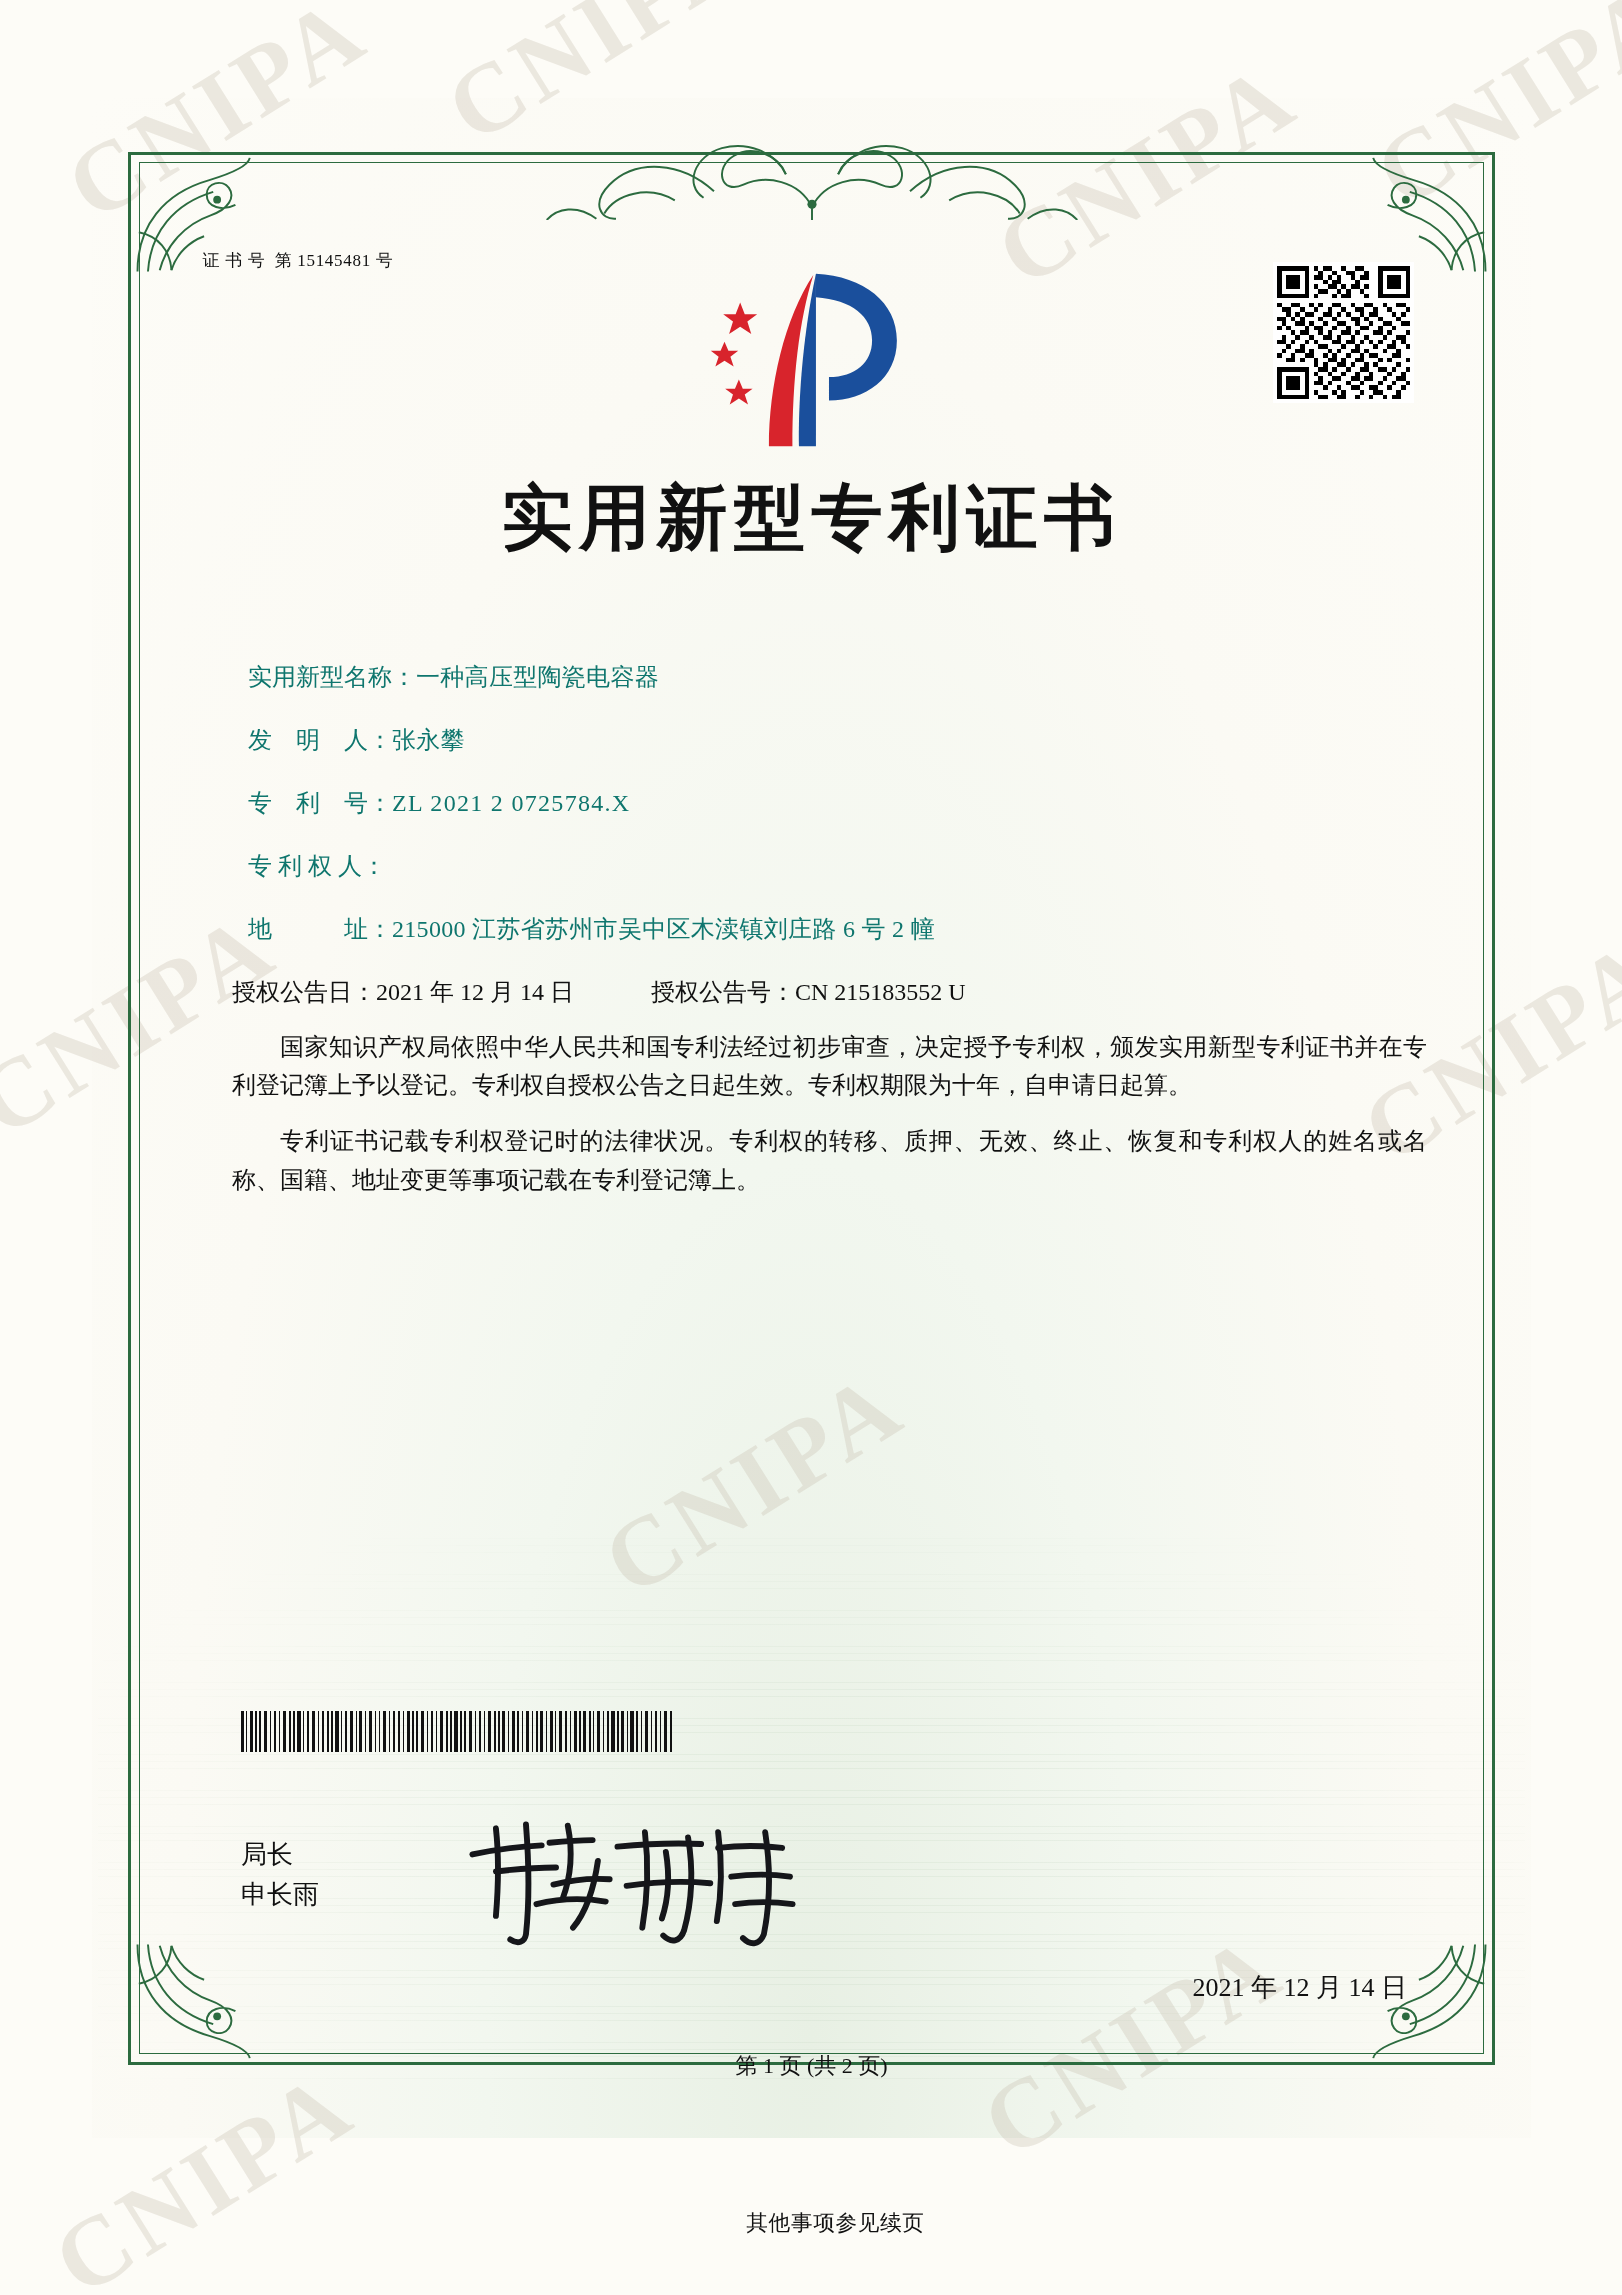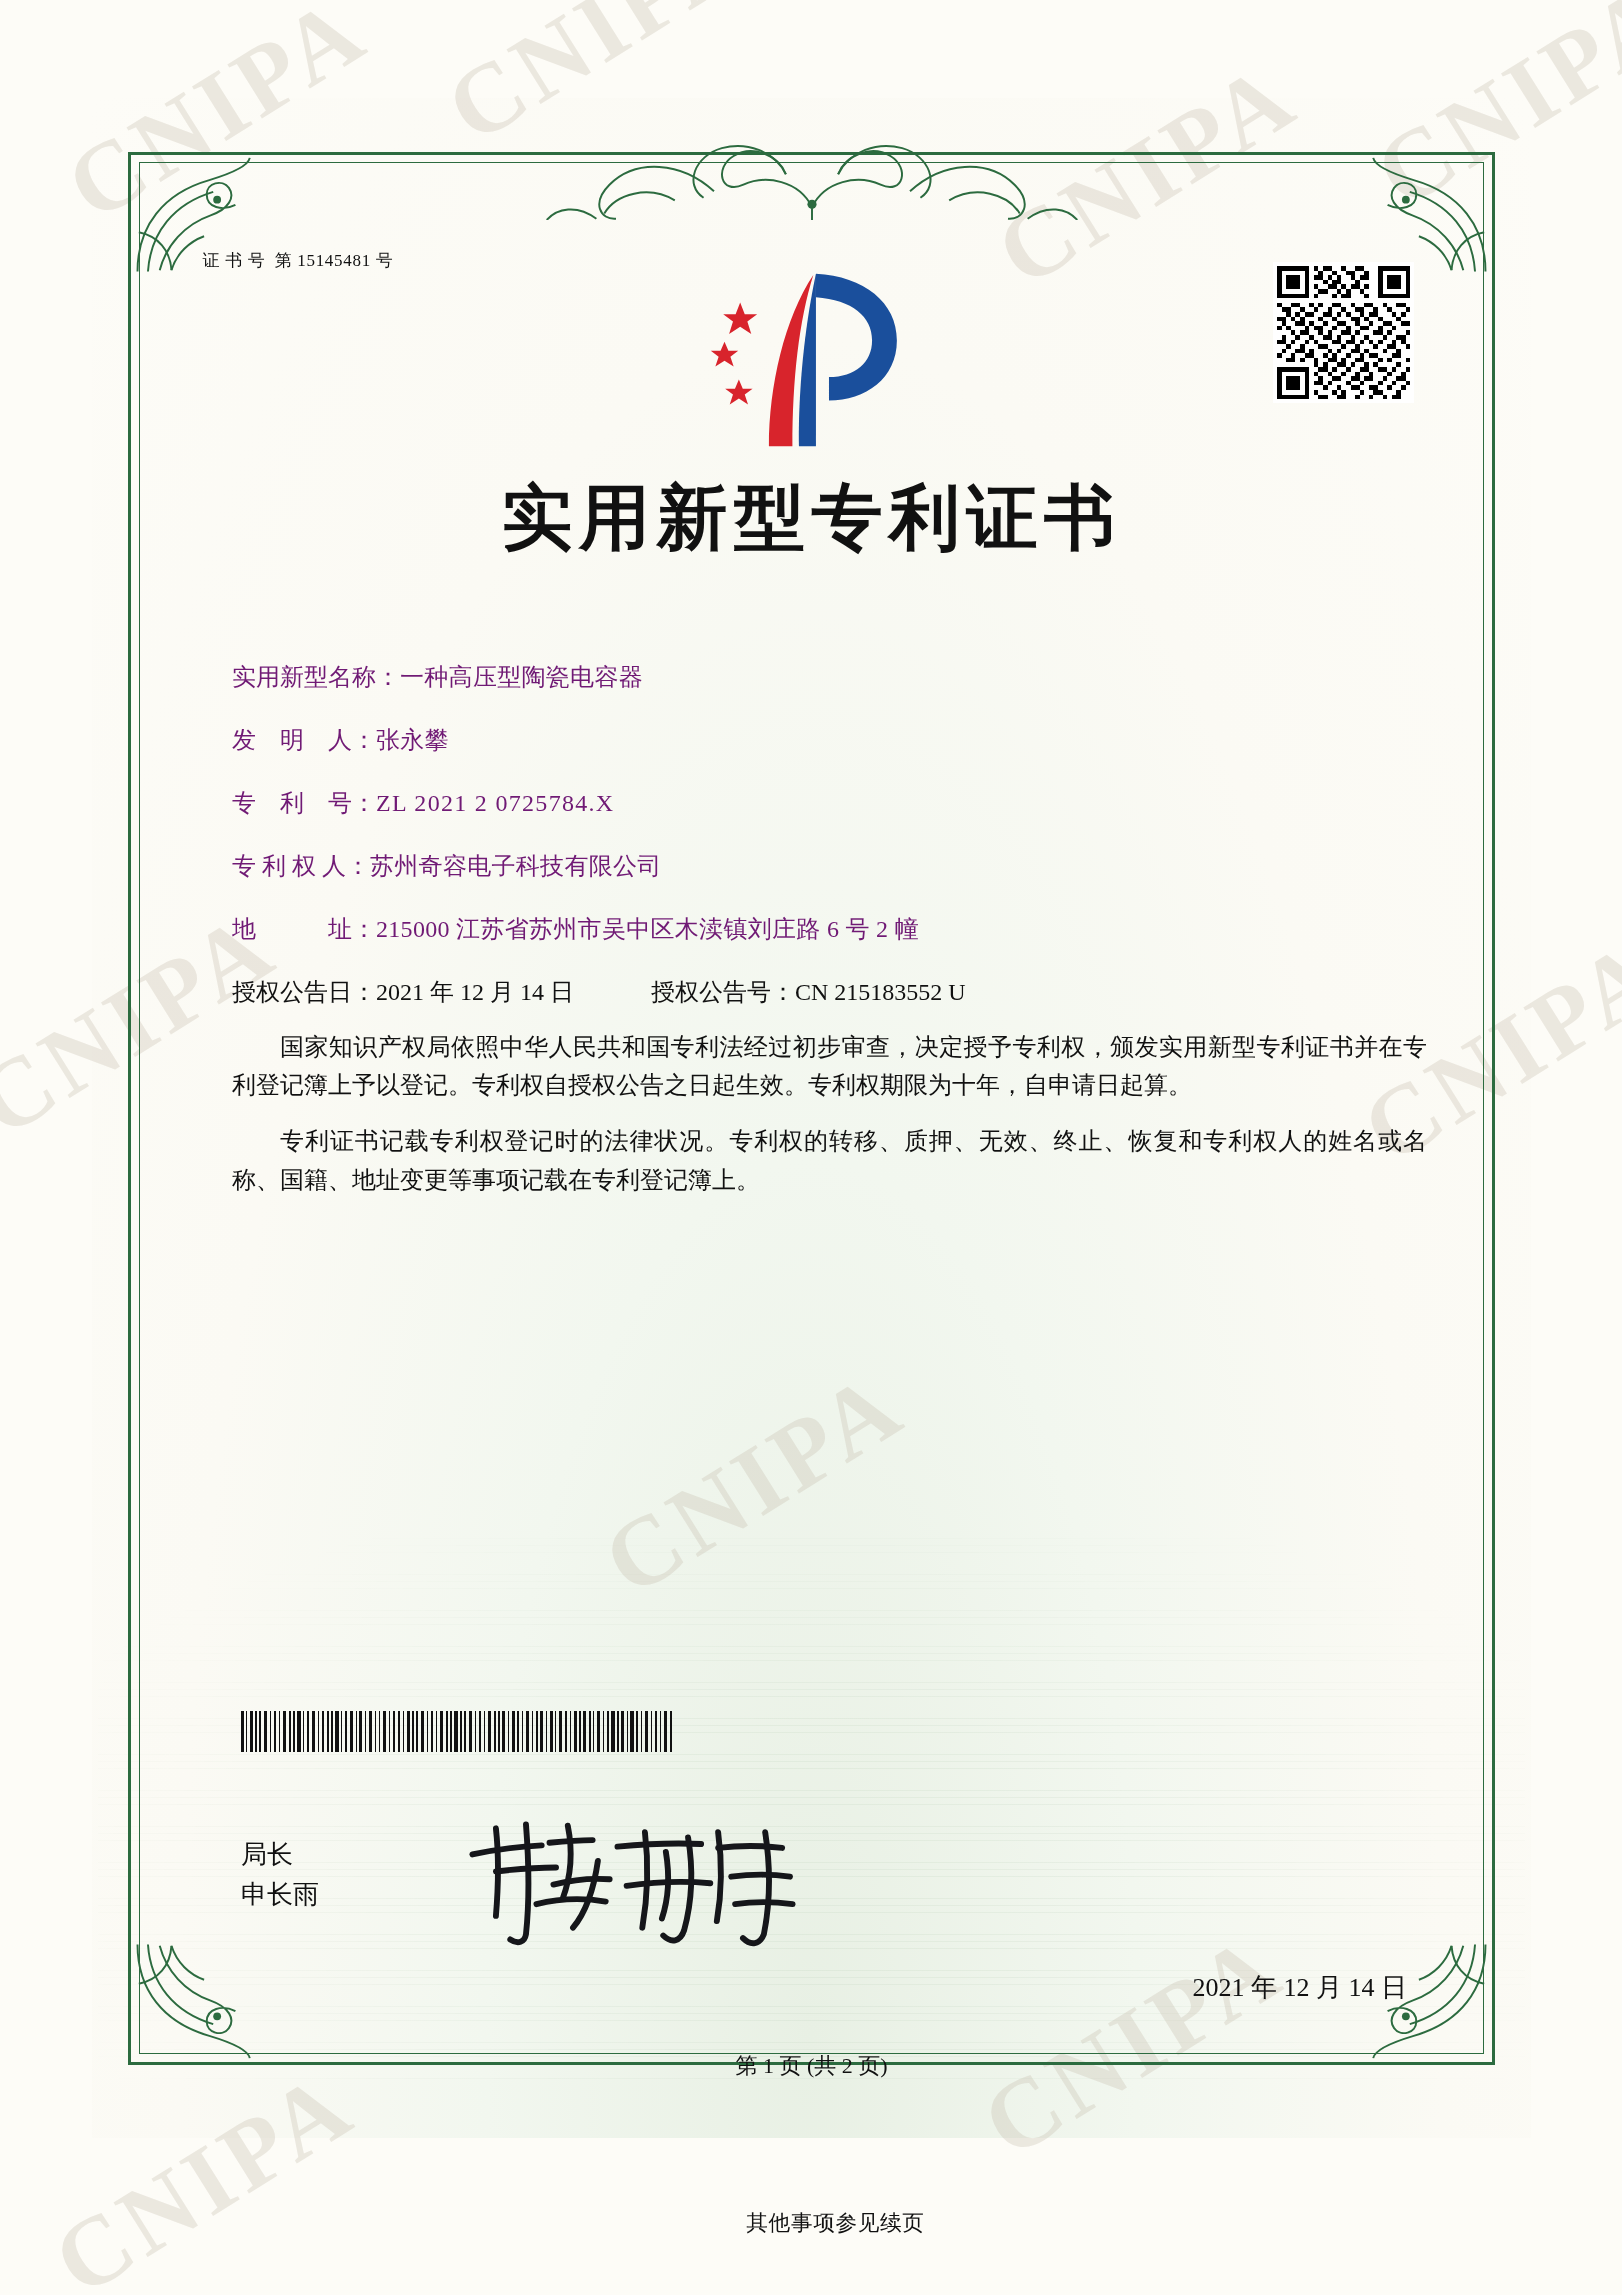--- a/index.html
+++ b/index.html
@@ -146,21 +146,22 @@
     position: absolute;
     left: 232px;
     right: 196px;
     top: 661px;
   }
   .field-row {
     display: flex;
     align-items: baseline;
     margin-bottom: 31px;
     font-size: 24px;
-    color: #701a75;
+    color: #0f766e;
+    margin-left: 16px;
   }
   .field-label {
     white-space: pre;
     flex: 0 0 auto;
   }
   .field-value {
     flex: 1 1 auto;
     letter-spacing: 0.3px;
   }
   .field-value.mono {
@@ -580,21 +581,20 @@
     </div>
 
     <div class="field-row">
       <span class="field-label">专　利　号：</span>
       <span class="field-value mono">ZL 2021 2 0725784.X</span>
     </div>
 
 
     <div class="field-row">
       <span class="field-label">专 利 权 人：</span>
-      <span class="field-value">苏州奇容电子科技有限公司</span>
     </div>
 
     <div class="field-row">
       <span class="field-label">地　　　址：</span>
       <span class="field-value">215000 江苏省苏州市吴中区木渎镇刘庄路 6 号 2 幢</span>
     </div>
 
     <div class="pub-row">
       <span class="pub-left">
         <span>授权公告日：</span><span>2021 年 12 月 14 日</span>

